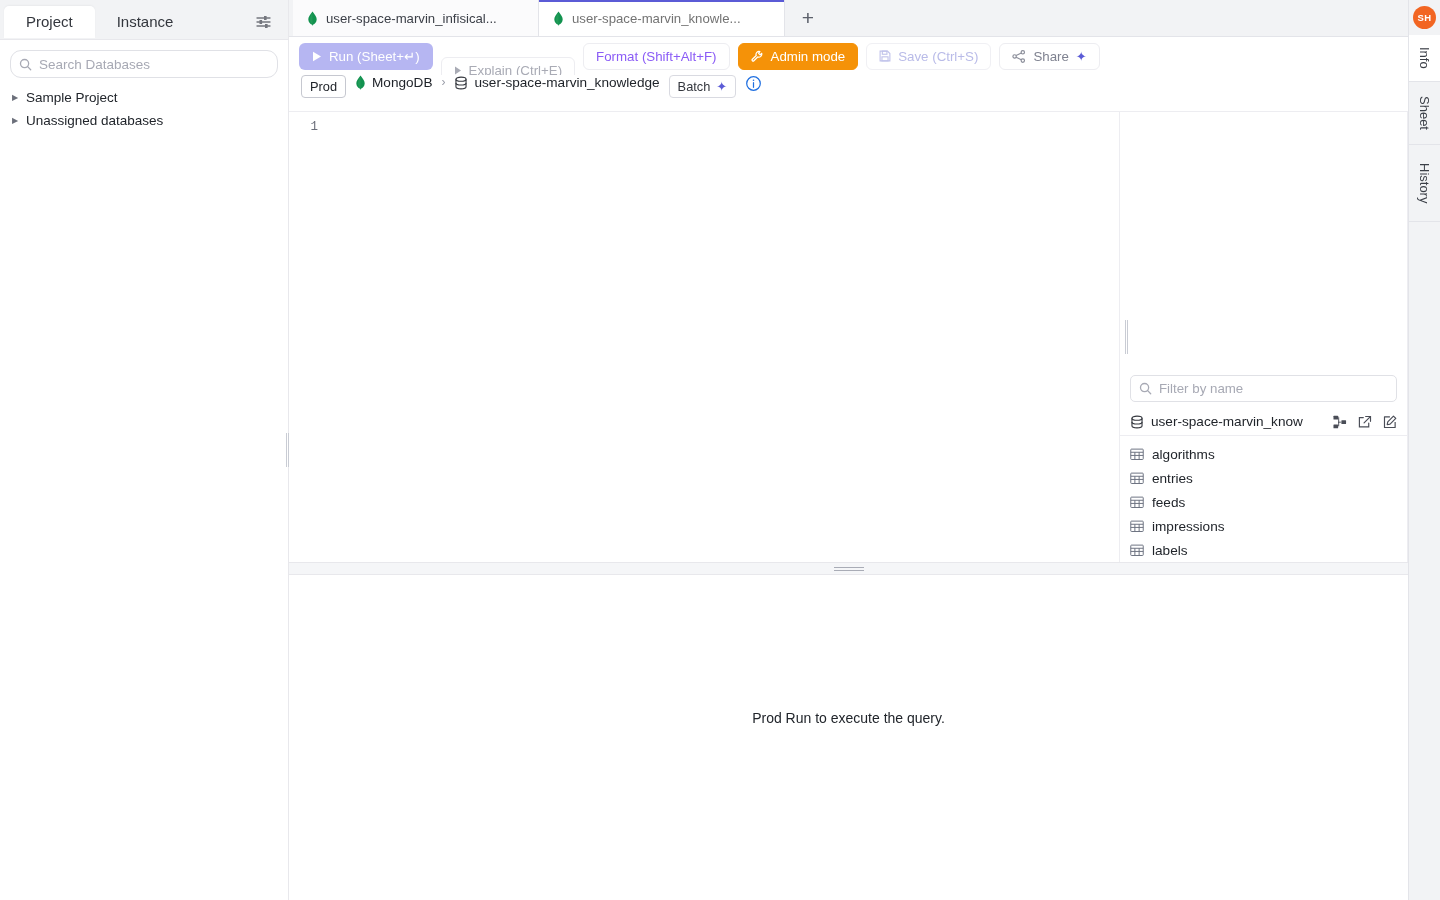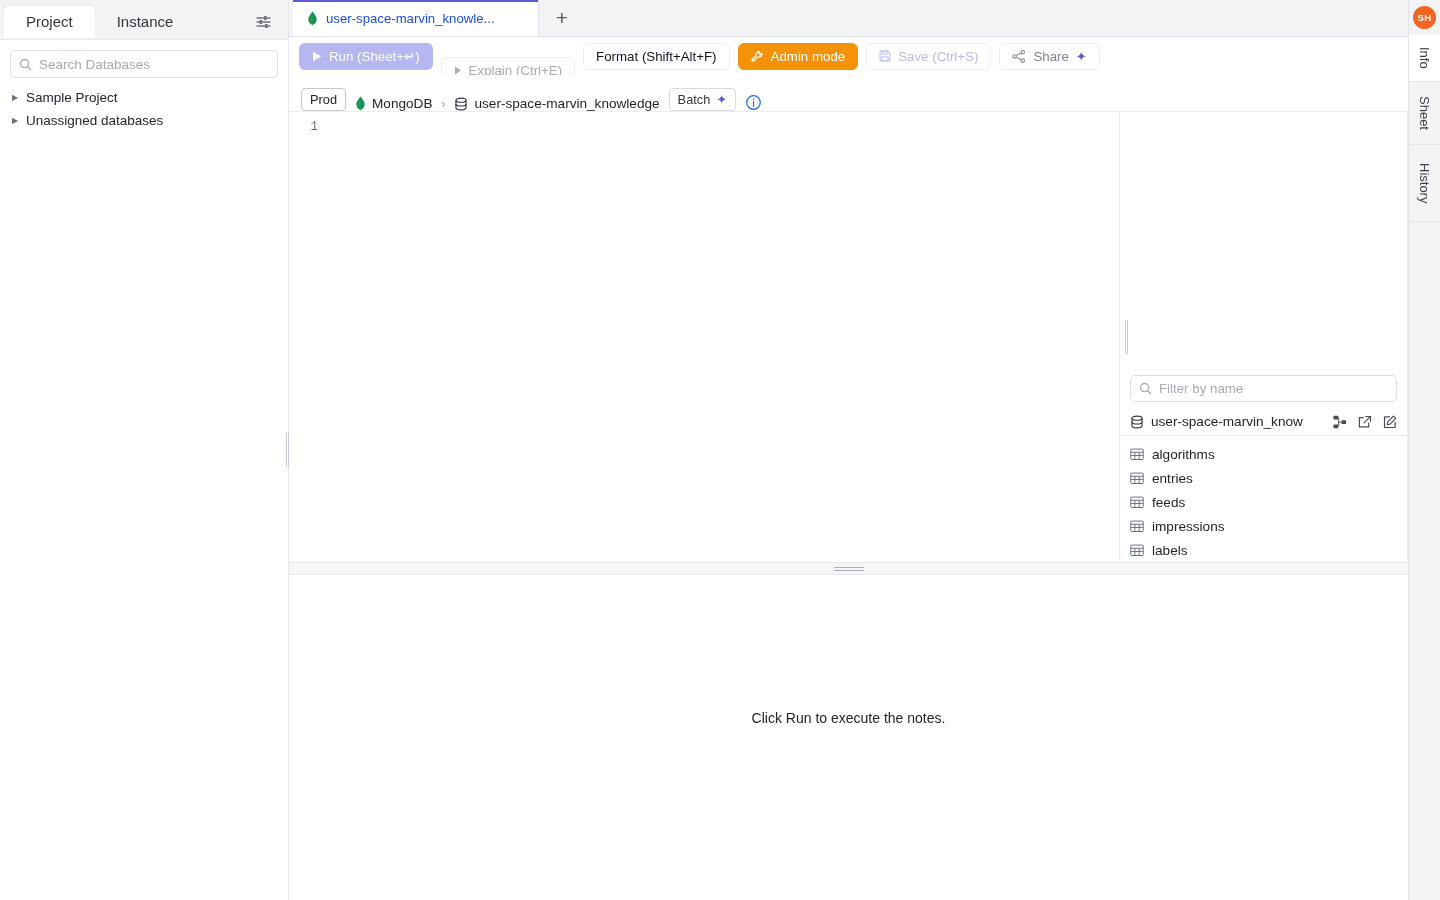--- a/index.html
+++ b/index.html
@@ -39,21 +39,21 @@
     box-shadow: 0 -1px 2px rgba(0,0,0,0.04);
   }
   .sb-tab-spacer { flex: 1; }
   .sb-settings-icon {
     width: 26px; height: 26px; margin-right: 6px;
     display: flex; align-items: center; justify-content: center;
     cursor: pointer; opacity: .75;
   }
   .sb-search-wrap { padding: 10px 10px 6px 10px; }
   .sb-search {
-    height: 28px; border: 1px solid #e0e1e6; border-radius: 5px;
+    height: 28px; border: 1px solid #e0e1e6; border-radius: 11px;
     display: flex; align-items: center; gap: 7px; padding: 0 8px;
     background: #fff;
   }
   .sb-search input {
     border: none; outline: none; flex: 1;
     font-size: 13.5px; font-family: inherit; color: #21252b;
     background: transparent;
   }
   .sb-search input::placeholder { color: #a7a9b4; }
   .sb-tree { padding: 2px 0 0 0; }
@@ -92,21 +92,21 @@
   }
   .qtab {
     min-width: 246px; max-width: 246px;
     display: flex; align-items: center; gap: 8px;
     padding: 0 14px; font-size: 13.2px; color: #3b3f47;
     background: #fbfbfc; border-right: 1px solid #e3e4e9;
     cursor: pointer; position: relative;
     overflow: hidden; white-space: nowrap;
   }
   .qtab.active {
-    background: #ffffff; color: #1d4ed8;
+    background: #ffffff; color: #737373;
   }
   .qtab.active::before {
     content: ""; position: absolute; left: 0; right: 0; top: 0; height: 2px;
     background: #5b5bd6;
   }
   .qtab .leaf { flex: 0 0 auto; }
   .qtab .label { overflow: hidden; text-overflow: ellipsis; }
   .tab-add {
     width: 46px; display: flex; align-items: center; justify-content: center;
     font-size: 21px; color: #5c606b; cursor: pointer; font-weight: 300;
@@ -120,29 +120,29 @@
     padding: 0 8px 0 10px; background: #ffffff;
   }
   .btn {
     height: 27px; display: inline-flex; align-items: center; gap: 7px;
     padding: 0 12px; border-radius: 6px; font-size: 13.3px;
     border: 1px solid transparent; cursor: pointer; white-space: nowrap;
     background: #fff; color: #3b3f47;
   }
   .btn-run { background: #b6b6f2; color: #ffffff; font-weight: 400; }
   .btn-ghost { color: #a9abb5; border-color: #ededf1; margin-top: 28px; }
-  .btn-ghost-dark { color: #0f172a; border-color: #ededf1; }
+  .btn-ghost-dark { color: #8b5cf6; border-color: #ededf1; }
   .btn-admin { background: #f59208; color: #ffffff; border-color: #f59208; font-weight: 500; }
   .btn-save { color: #b9bbe8; border-color: #f0f0f4; }
   .btn-share { color: #7f8290; border-color: #ededf1; }
   .sparkle { color: #5b5bd6; font-size: 13px; }
 
   
   .crumbs {
-    height: 36px; display: flex; align-items: flex-end; gap: 9px;
+    height: 36px; display: flex; align-items: flex-start; gap: 9px;
     padding: 0 12px; background: #ffffff;
   }
   .chip {
     height: 23px; padding: 0 8px; border: 1px solid #c6c8d0; border-radius: 4px;
     display: inline-flex; align-items: center; font-size: 12.8px; color: #21252b;
     cursor: pointer; background: #fff;
   }
   .chip-batch { gap: 6px; border-color: #d9dae1; color: #33363d; }
   .crumb-item {
     display: inline-flex; align-items: center; gap: 6px;
@@ -304,20 +304,29 @@
     </div>
 
     <div class="v-resizer" style="right:-4px;">
       <div class="grip"></div>
     </div>
   </aside>
 
   <section class="main">
 
     <div class="tabstrip">
+      <div class="qtab">
+        <span class="leaf">
+          <svg width="11" height="15" viewBox="0 0 11 15">
+            <path d="M5.5 0.4 C7.9 3.4 9.7 5.8 9.7 8.3 C9.7 11 7.9 13 5.9 13.7 L5.5 15 L5.1 13.7 C3.1 13 1.3 11 1.3 8.3 C1.3 5.8 3.1 3.4 5.5 0.4 Z" fill="#12924f"></path>
+            <path d="M5.5 1.6 L5.5 13.3 C4.1 12.6 3.0 10.8 3.0 8.4 C3.0 6.3 4.0 4.2 5.5 1.6 Z" fill="#2a9f5d" opacity=".65"></path>
+          </svg>
+        </span>
+        <span class="label">user-space-marvin_infisical...</span>
+      </div>
       <div class="qtab active">
         <span class="leaf">
           <svg width="11" height="15" viewBox="0 0 11 15">
             <path d="M5.5 0.4 C7.9 3.4 9.7 5.8 9.7 8.3 C9.7 11 7.9 13 5.9 13.7 L5.5 15 L5.1 13.7 C3.1 13 1.3 11 1.3 8.3 C1.3 5.8 3.1 3.4 5.5 0.4 Z" fill="#12924f"></path>
             <path d="M5.5 1.6 L5.5 13.3 C4.1 12.6 3.0 10.8 3.0 8.4 C3.0 6.3 4.0 4.2 5.5 1.6 Z" fill="#2a9f5d" opacity=".65"></path>
           </svg>
         </span>
         <span class="label">user-space-marvin_knowle...</span>
       </div>
       <div class="tab-add">
@@ -546,21 +555,21 @@
           </div>
         </div>
       </div>
     </div>
 
     <div class="h-resizer">
       <div class="grip"></div>
     </div>
 
     <div class="results">
-      <div class="results-msg">Click Run to execute the notes.</div>
+      <div class="results-msg">Prod Run to execute the query.</div>
     </div>
   </section>
 
   <aside class="rail">
     <div class="avatar-wrap">
       <div class="avatar">SH</div>
     </div>
     <div class="rail-tabs">
       <div class="rail-tab t-info active">
         <span>Info</span>

